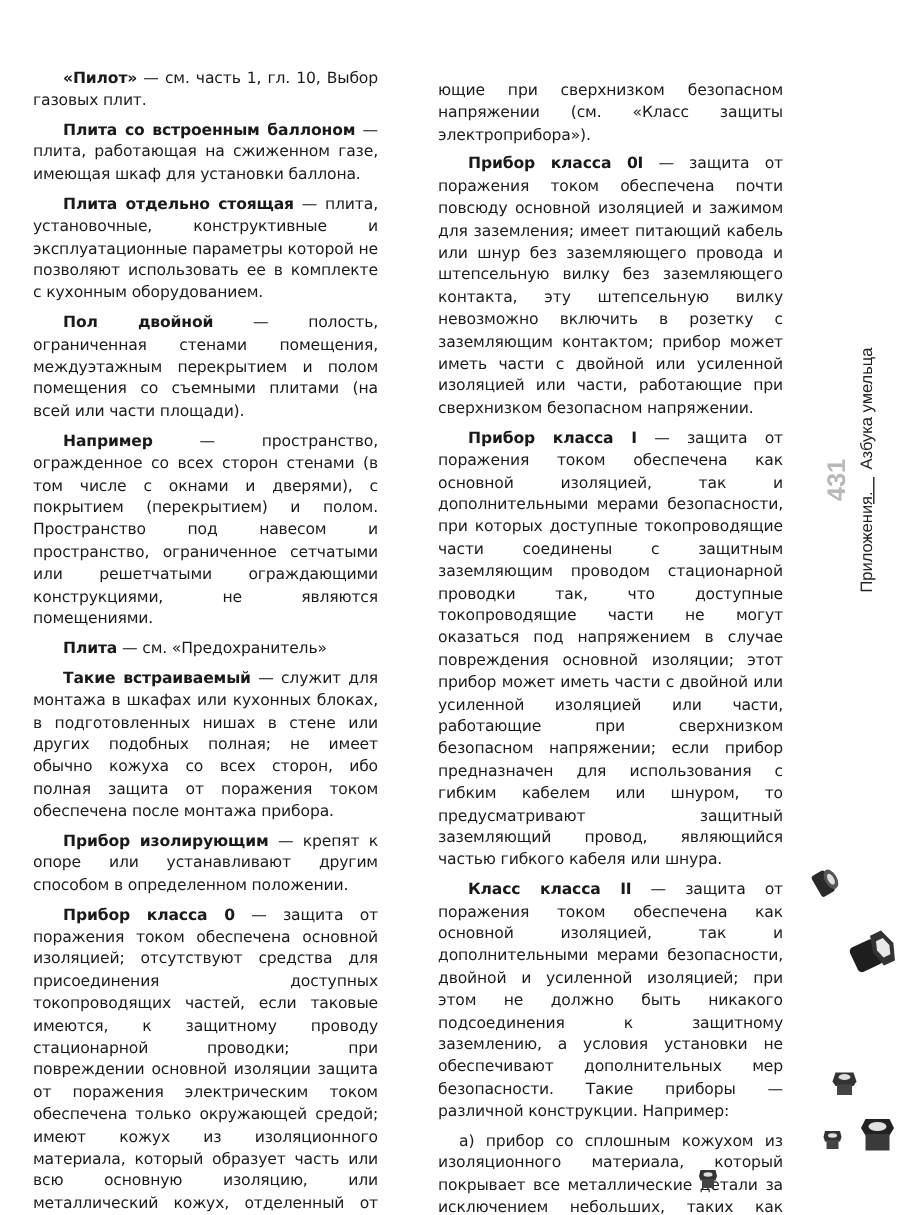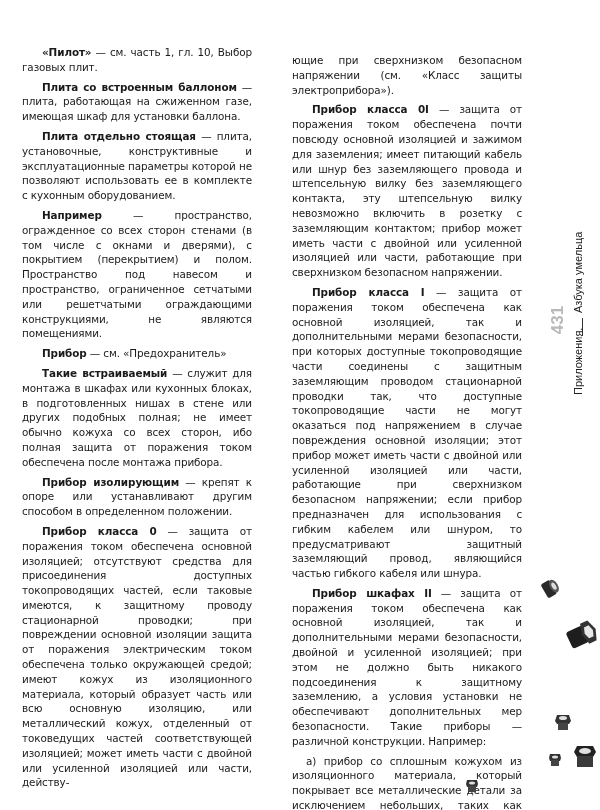--- a/index.html
+++ b/index.html
@@ -21,32 +21,33 @@
              transform-origin: center; }
   .nut { position: absolute; }
 </style>
 </head>
 <body>
 
 <div class="col col-left">
   <p><span class="term">«Пилот»</span><span> — см. часть 1, гл. 10, Выбор газовых плит.</span></p>
   <p><span class="term">Плита со встроенным баллоном</span><span> — плита, работающая на сжиженном газе, имеющая шкаф для установки баллона.</span></p>
   <p><span class="term">Плита отдельно стоящая</span><span> — плита, установочные, конструктивные и эксплуатационные параметры которой не позволяют использовать ее в комплекте с кухонным оборудованием.</span></p>
+  <p><span class="term">Пол двойной</span><span> — полость, ограниченная стенами помещения, междуэтажным перекрытием и полом помещения со съемными плитами (на всей или части площади).</span></p>
   <p><span class="term">Например</span><span> — пространство, огражденное со всех сторон стенами (в том числе с окнами и дверями), с покрытием (перекрытием) и полом. Пространство под навесом и пространство, ограниченное сетчатыми или решетчатыми ограждающими конструкциями, не являются помещениями.</span></p>
-  <p><span class="term">Прибор</span><span> — см. «Предохранитель»</span></p>
+  <p><span class="term">Плита</span><span> — см. «Предохранитель»</span></p>
   <p><span class="term">Такие встраиваемый</span><span> — служит для монтажа в шкафах или кухонных блоках, в подготовленных нишах в стене или других подобных полная; не имеет обычно кожуха со всех сторон, ибо полная защита от поражения током обеспечена после монтажа прибора.</span></p>
   <p><span class="term">Прибор изолирующим</span><span> — крепят к опоре или устанавливают другим способом в определенном положении.</span></p>
   <p><span class="term">Прибор класса 0</span><span> — защита от поражения током обеспечена основной изоляцией; отсутствуют средства для присоединения доступных токопроводящих частей, если таковые имеются, к защитному проводу стационарной проводки; при повреждении основной изоляции защита от поражения электрическим током обеспечена только окружающей средой; имеют кожух из изоляционного материала, который образует часть или всю основную изоляцию, или металлический кожух, отделенный от токоведущих частей соответствующей изоляцией; может иметь части с двойной или усиленной изоляцией или части, действу-</span></p>
 </div>
 
 <div class="col col-right">
   <p class="cont">ющие при сверхнизком безопасном напряжении (см. «Класс защиты электроприбора»).</p>
   <p><span class="term">Прибор класса 0I</span><span> — защита от поражения током обеспечена почти повсюду основной изоляцией и зажимом для заземления; имеет питающий кабель или шнур без заземляющего провода и штепсельную вилку без заземляющего контакта, эту штепсельную вилку невозможно включить в розетку с заземляющим контактом; прибор может иметь части с двойной или усиленной изоляцией или части, работающие при сверхнизком безопасном напряжении.</span></p>
   <p><span class="term">Прибор класса I</span><span> — защита от поражения током обеспечена как основной изоляцией, так и дополнительными мерами безопасности, при которых доступные токопроводящие части соединены с защитным заземляющим проводом стационарной проводки так, что доступные токопроводящие части не могут оказаться под напряжением в случае повреждения основной изоляции; этот прибор может иметь части с двойной или усиленной изоляцией или части, работающие при сверхнизком безопасном напряжении; если прибор предназначен для использования с гибким кабелем или шнуром, то предусматривают защитный заземляющий провод, являющийся частью гибкого кабеля или шнура.</span></p>
-  <p><span class="term">Прибор шкафах II</span><span> — защита от поражения током обеспечена как основной изоляцией, так и дополнительными мерами безопасности, двойной и усиленной изоляцией; при этом не должно быть никакого подсоединения к защитному заземлению, а условия установки не обеспечивают дополнительных мер безопасности. Такие приборы — различной конструкции. Например:</span></p>
+  <p><span class="term">Класс класса II</span><span> — защита от поражения током обеспечена как основной изоляцией, так и дополнительными мерами безопасности, двойной и усиленной изоляцией; при этом не должно быть никакого подсоединения к защитному заземлению, а условия установки не обеспечивают дополнительных мер безопасности. Такие приборы — различной конструкции. Например:</span></p>
   <p class="item">а) прибор со сплошным кожухом из изоляционного материала, который покрывает все металлические детали за исключением небольших, таких как заводская табличка, винты и заклепки, защищенные от токоведущих частей изоляцией, по крайней мере, эквивалентные усиленной изоляции; такой прибор относят к приборам класса II с изолирующим кожухом;</p>
 
 </div>
 
 <div class="pagenum">431</div>
 <div class="side-text" style="left:572px; top:395px;">Приложения.</div>
 <div class="side-sep"></div>
 <div class="side-text" style="left:572px; top:313px;">Азбука умельца</div>
 
 <svg class="nut" style="left:540px; top:577px;" width="22" height="24" viewBox="0 0 22 24">

